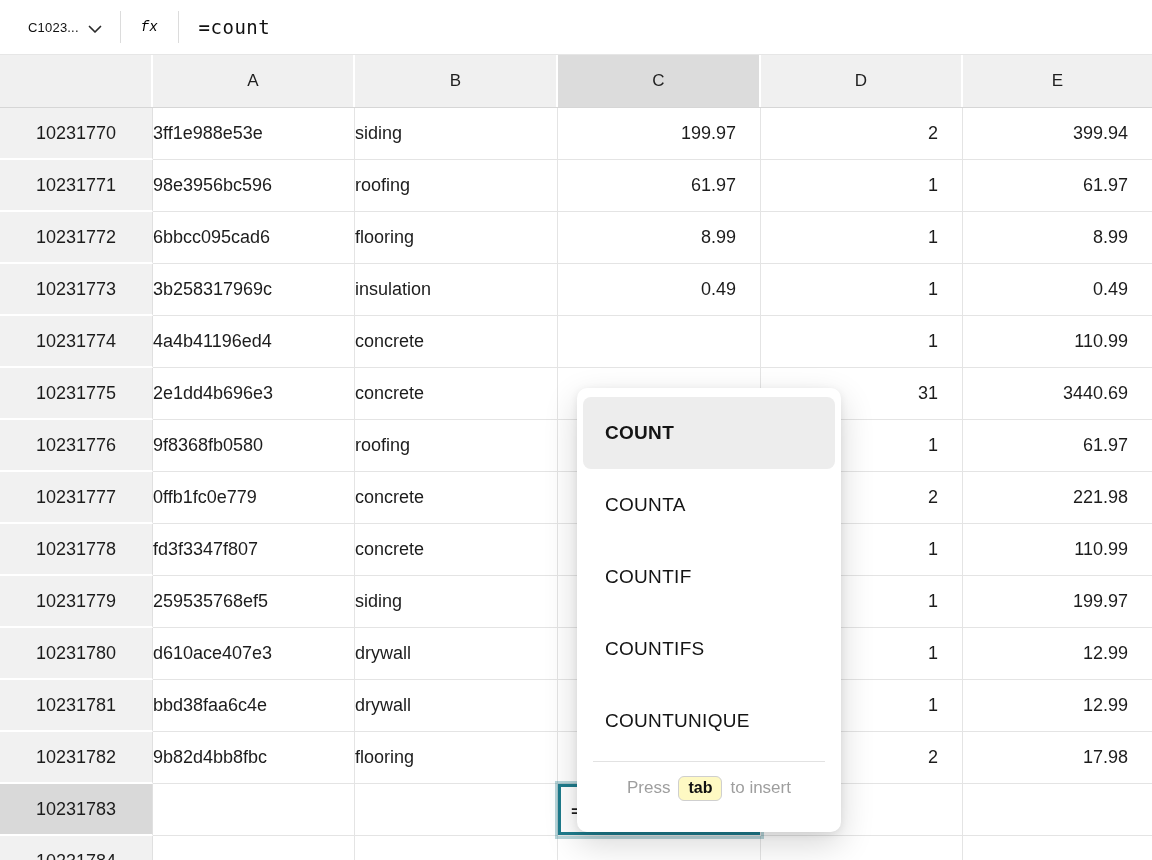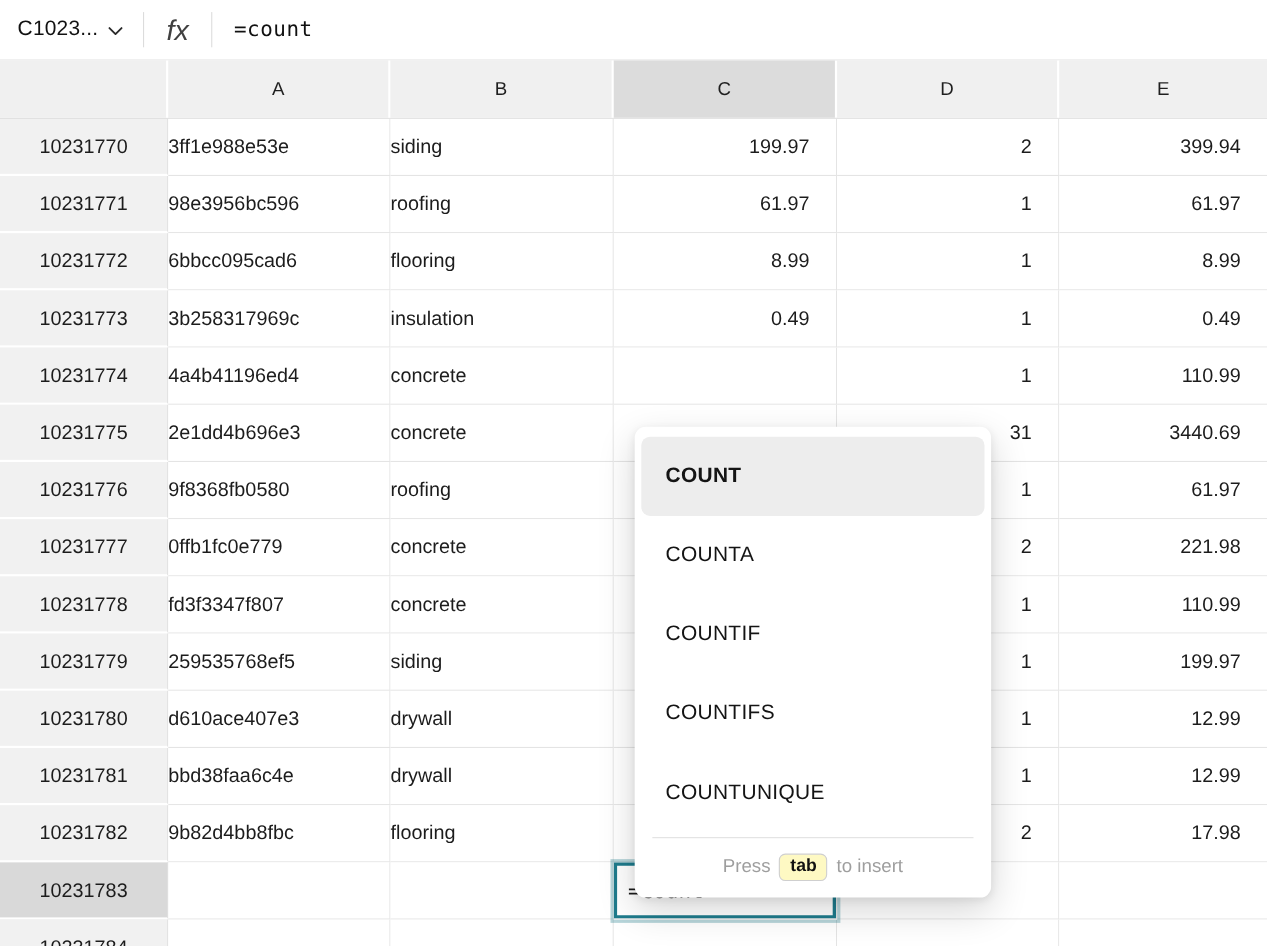--- a/index.html
+++ b/index.html
@@ -3,26 +3,26 @@
 <meta charset="utf-8">
 <style>
   * { margin:0; padding:0; box-sizing:border-box; }
   html,body { width:1152px; height:860px; overflow:hidden; background:#fff;
               font-family:"Liberation Sans","DejaVu Sans",sans-serif; }
 
   
   .formula-bar { height:55px; display:flex; align-items:center; background:#fff;
                  border-bottom:1px solid #e6e6e6; padding-left:16px; }
   .cell-ref { display:flex; align-items:center; gap:9px; cursor:pointer; }
-  .cell-ref-text { font-size:19px; color:#111; letter-spacing:.2px; }
+  .cell-ref-text { font-size:13px; color:#111; letter-spacing:.2px;margin-left:12px; }
   .chevron-down { display:inline-block; margin-top:3px; }
   .vdivider { width:1px; height:32px; background:#dcdcdc; }
   .vd1 { margin-left:18px; } .vd2 { margin:0 0 0 0; }
-  .fx { font-style:italic; font-size:26px; color:#404040; padding:0 20px;
-        font-family:Liberation Sans, sans-serif; user-select:none; }
+  .fx { font-style:italic; font-size:14px; color:#000000; padding:0 20px;
+        font-family:Liberation Mono, monospace; user-select:none; }
   .formula-input { font-family:"DejaVu Sans Mono","Liberation Mono",monospace;
                    font-size:19px; color:#111; margin-left:20px; letter-spacing:.5px; }
 
   
   .sheet { position:relative; width:1152px; }
   .grid-row { display:grid; grid-template-columns:153px 202px 203px 203px 202px 1fr; }
 
   .header-row { height:53px; border-bottom:1px solid #d6d6d6; }
   .col-header { background:#f0f0f0; display:flex; align-items:center; justify-content:center;
                 font-size:17px; color:#1f1f1f; border-right:2px solid #fff; height:52px; }
@@ -37,22 +37,22 @@
   .cell { background:#fff; display:flex; align-items:center; font-size:18px; color:#1c1c1c;
           border-bottom:1px solid #e4e4e4; border-right:1px solid #e4e4e4; overflow:hidden; }
   .cell:last-child { border-right:none; }
   .cell.al { justify-content:flex-start; }
   .cell.ar { justify-content:flex-end; padding-right:24px; }
   .cell.active-cell { position:relative; z-index:2; justify-content:flex-start; padding-left:13px;
           font-family:"DejaVu Sans Mono","Liberation Mono",monospace; font-size:19px;
           box-shadow: inset 0 0 0 3px #1e7b8c, 0 0 0 3px rgba(30,123,140,.32); }
 
   
-  .autocomplete { position:absolute; left:577px; top:333px; width:324px; z-index:10;
-                  background:#fff; border-radius:10px; padding:9px 6px 2px;
+  .autocomplete { position:absolute; left:577px; top:333px; width:264px; z-index:10;
+                  background:#fff; border-radius:10px; padding:9px 6px 18px;
                   box-shadow:0 12px 34px rgba(0,0,0,.16), 0 2px 8px rgba(0,0,0,.08); }
   .ac-item { height:72px; display:flex; align-items:center; padding:0 22px;
              font-size:19px; color:#141414; letter-spacing:.3px; border-radius:8px; cursor:pointer; }
   .ac-item.selected { background:#ededed; font-weight:bold; }
   .ac-divider { border:none; border-top:1px solid #e2e2e2; margin:4px 10px 0; }
   .ac-footer { height:52px; display:flex; align-items:center; justify-content:center;
                gap:8px; font-size:17px; color:#9e9e9e; }
   .keycap { font-weight:bold; font-size:16px; color:#111; background:#fef9c3;
             border:1px solid #cfcfcf; border-radius:6px; padding:2px 9px 3px; }
 </style>

